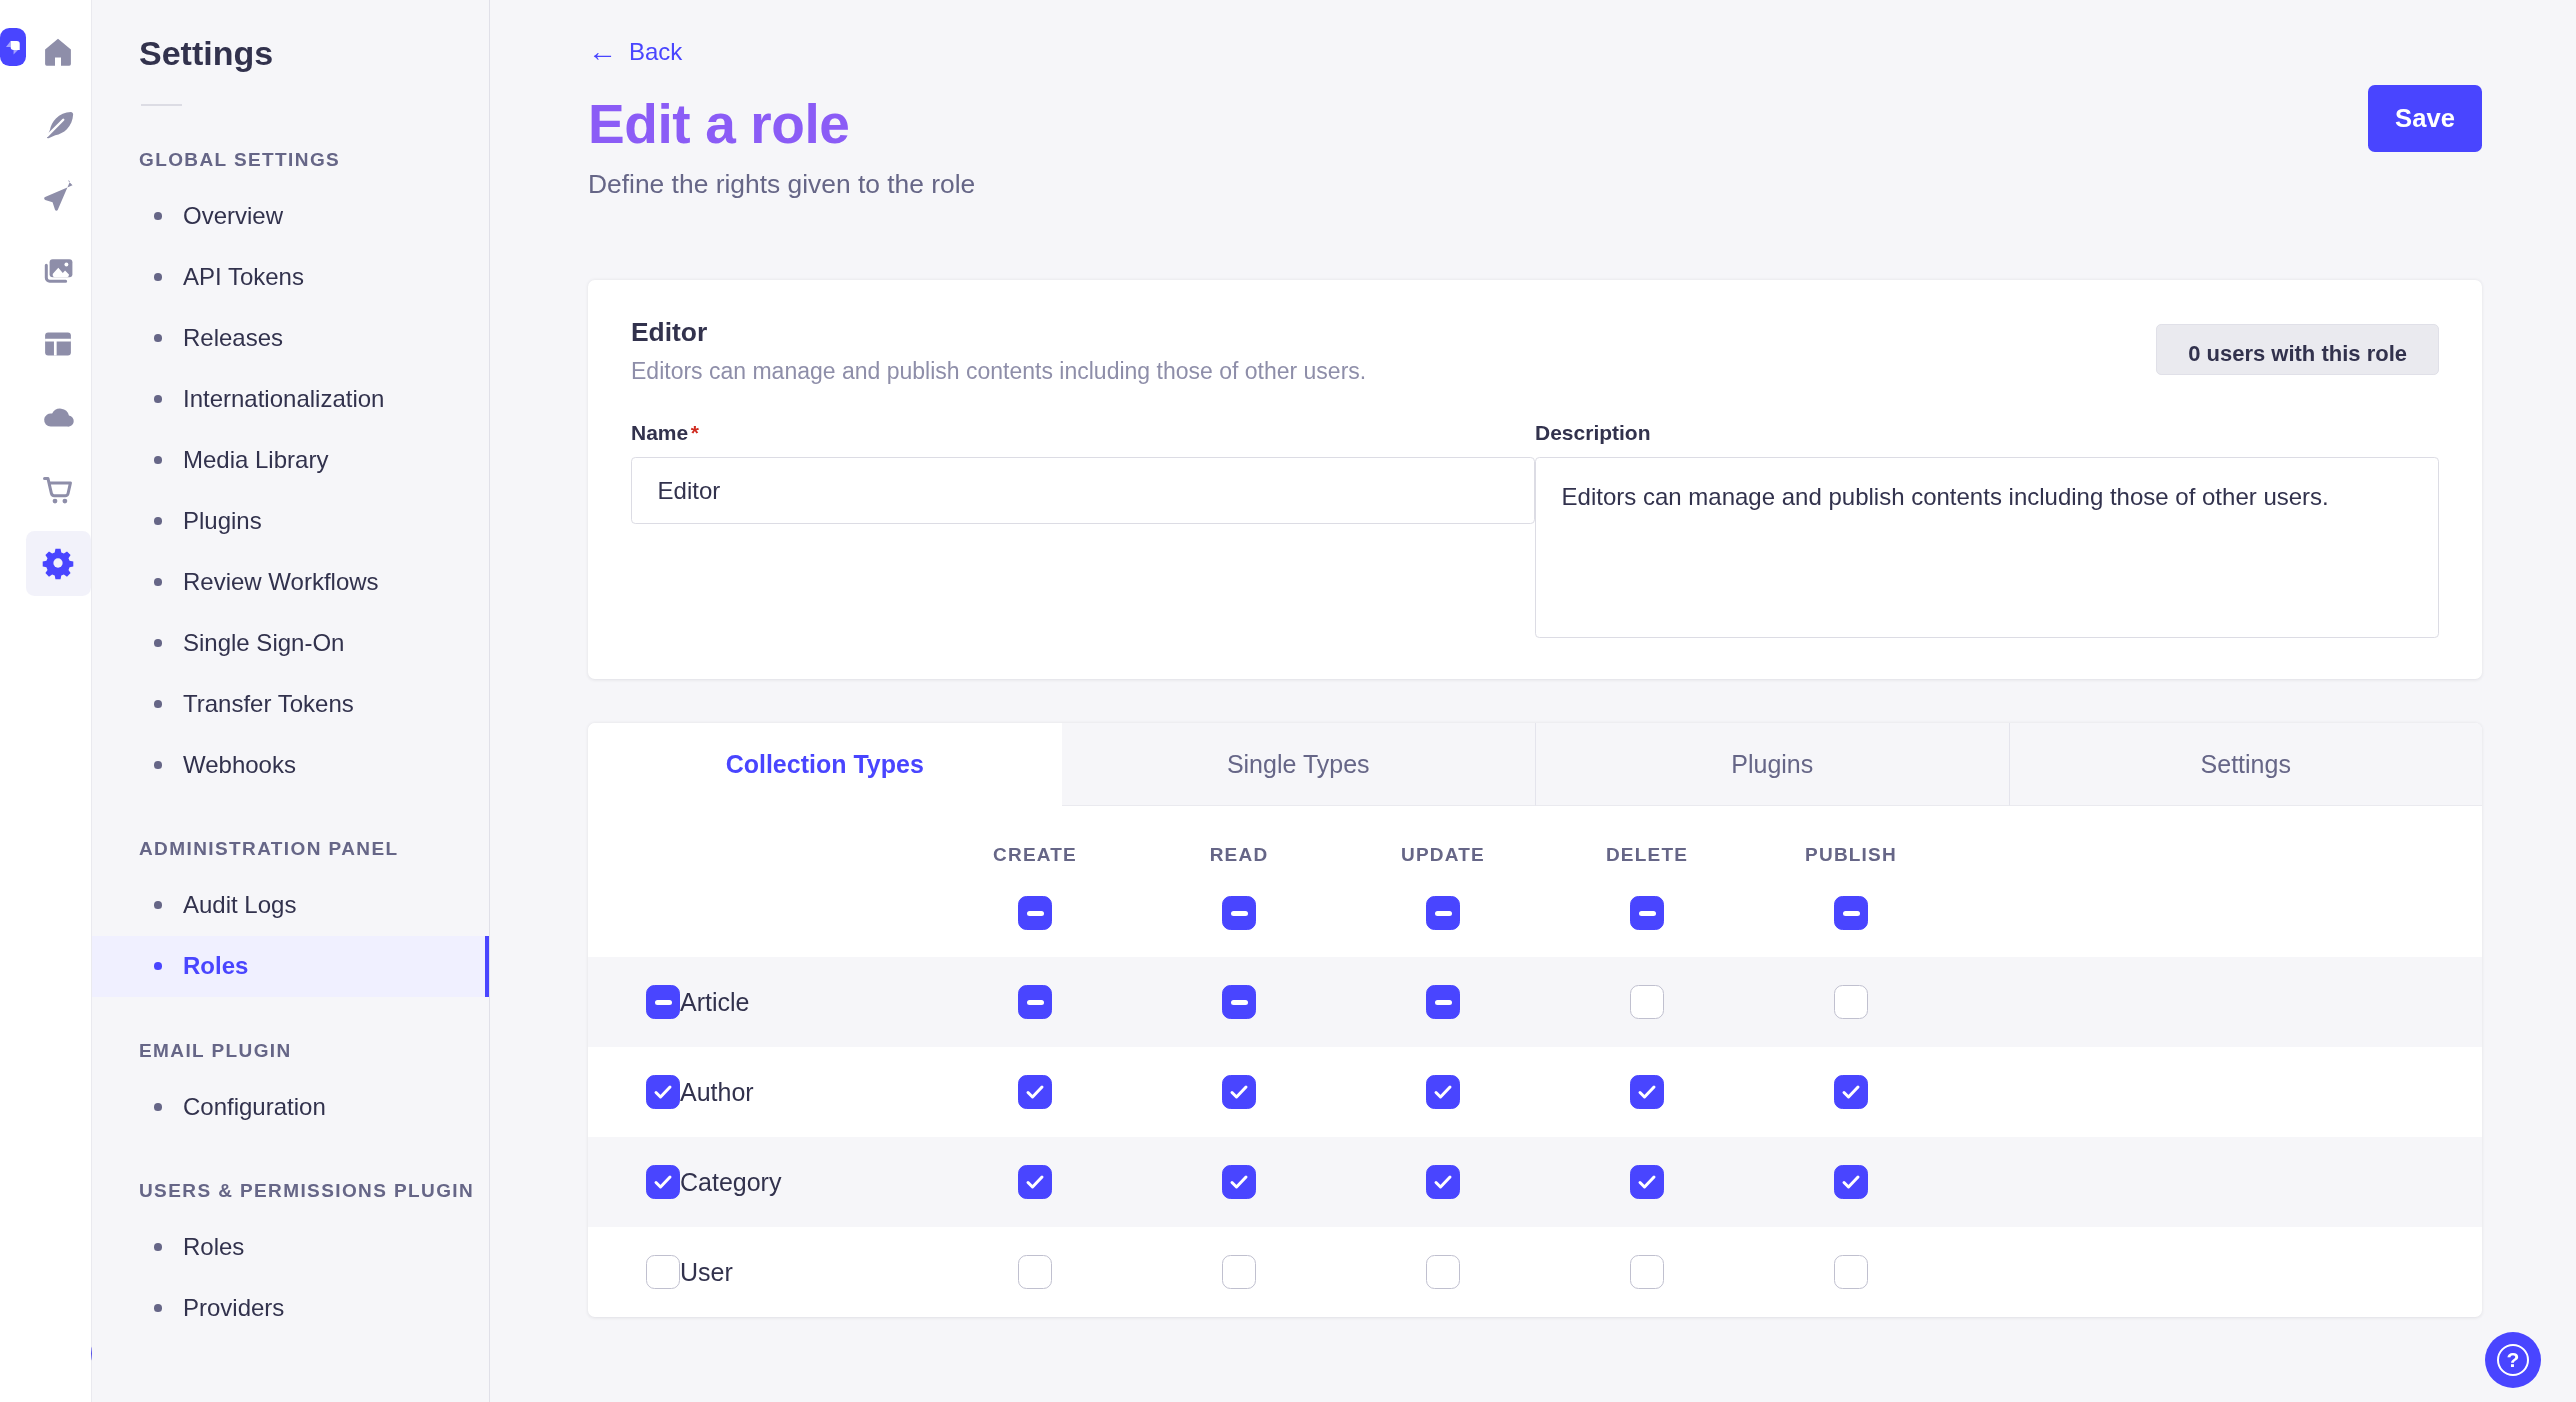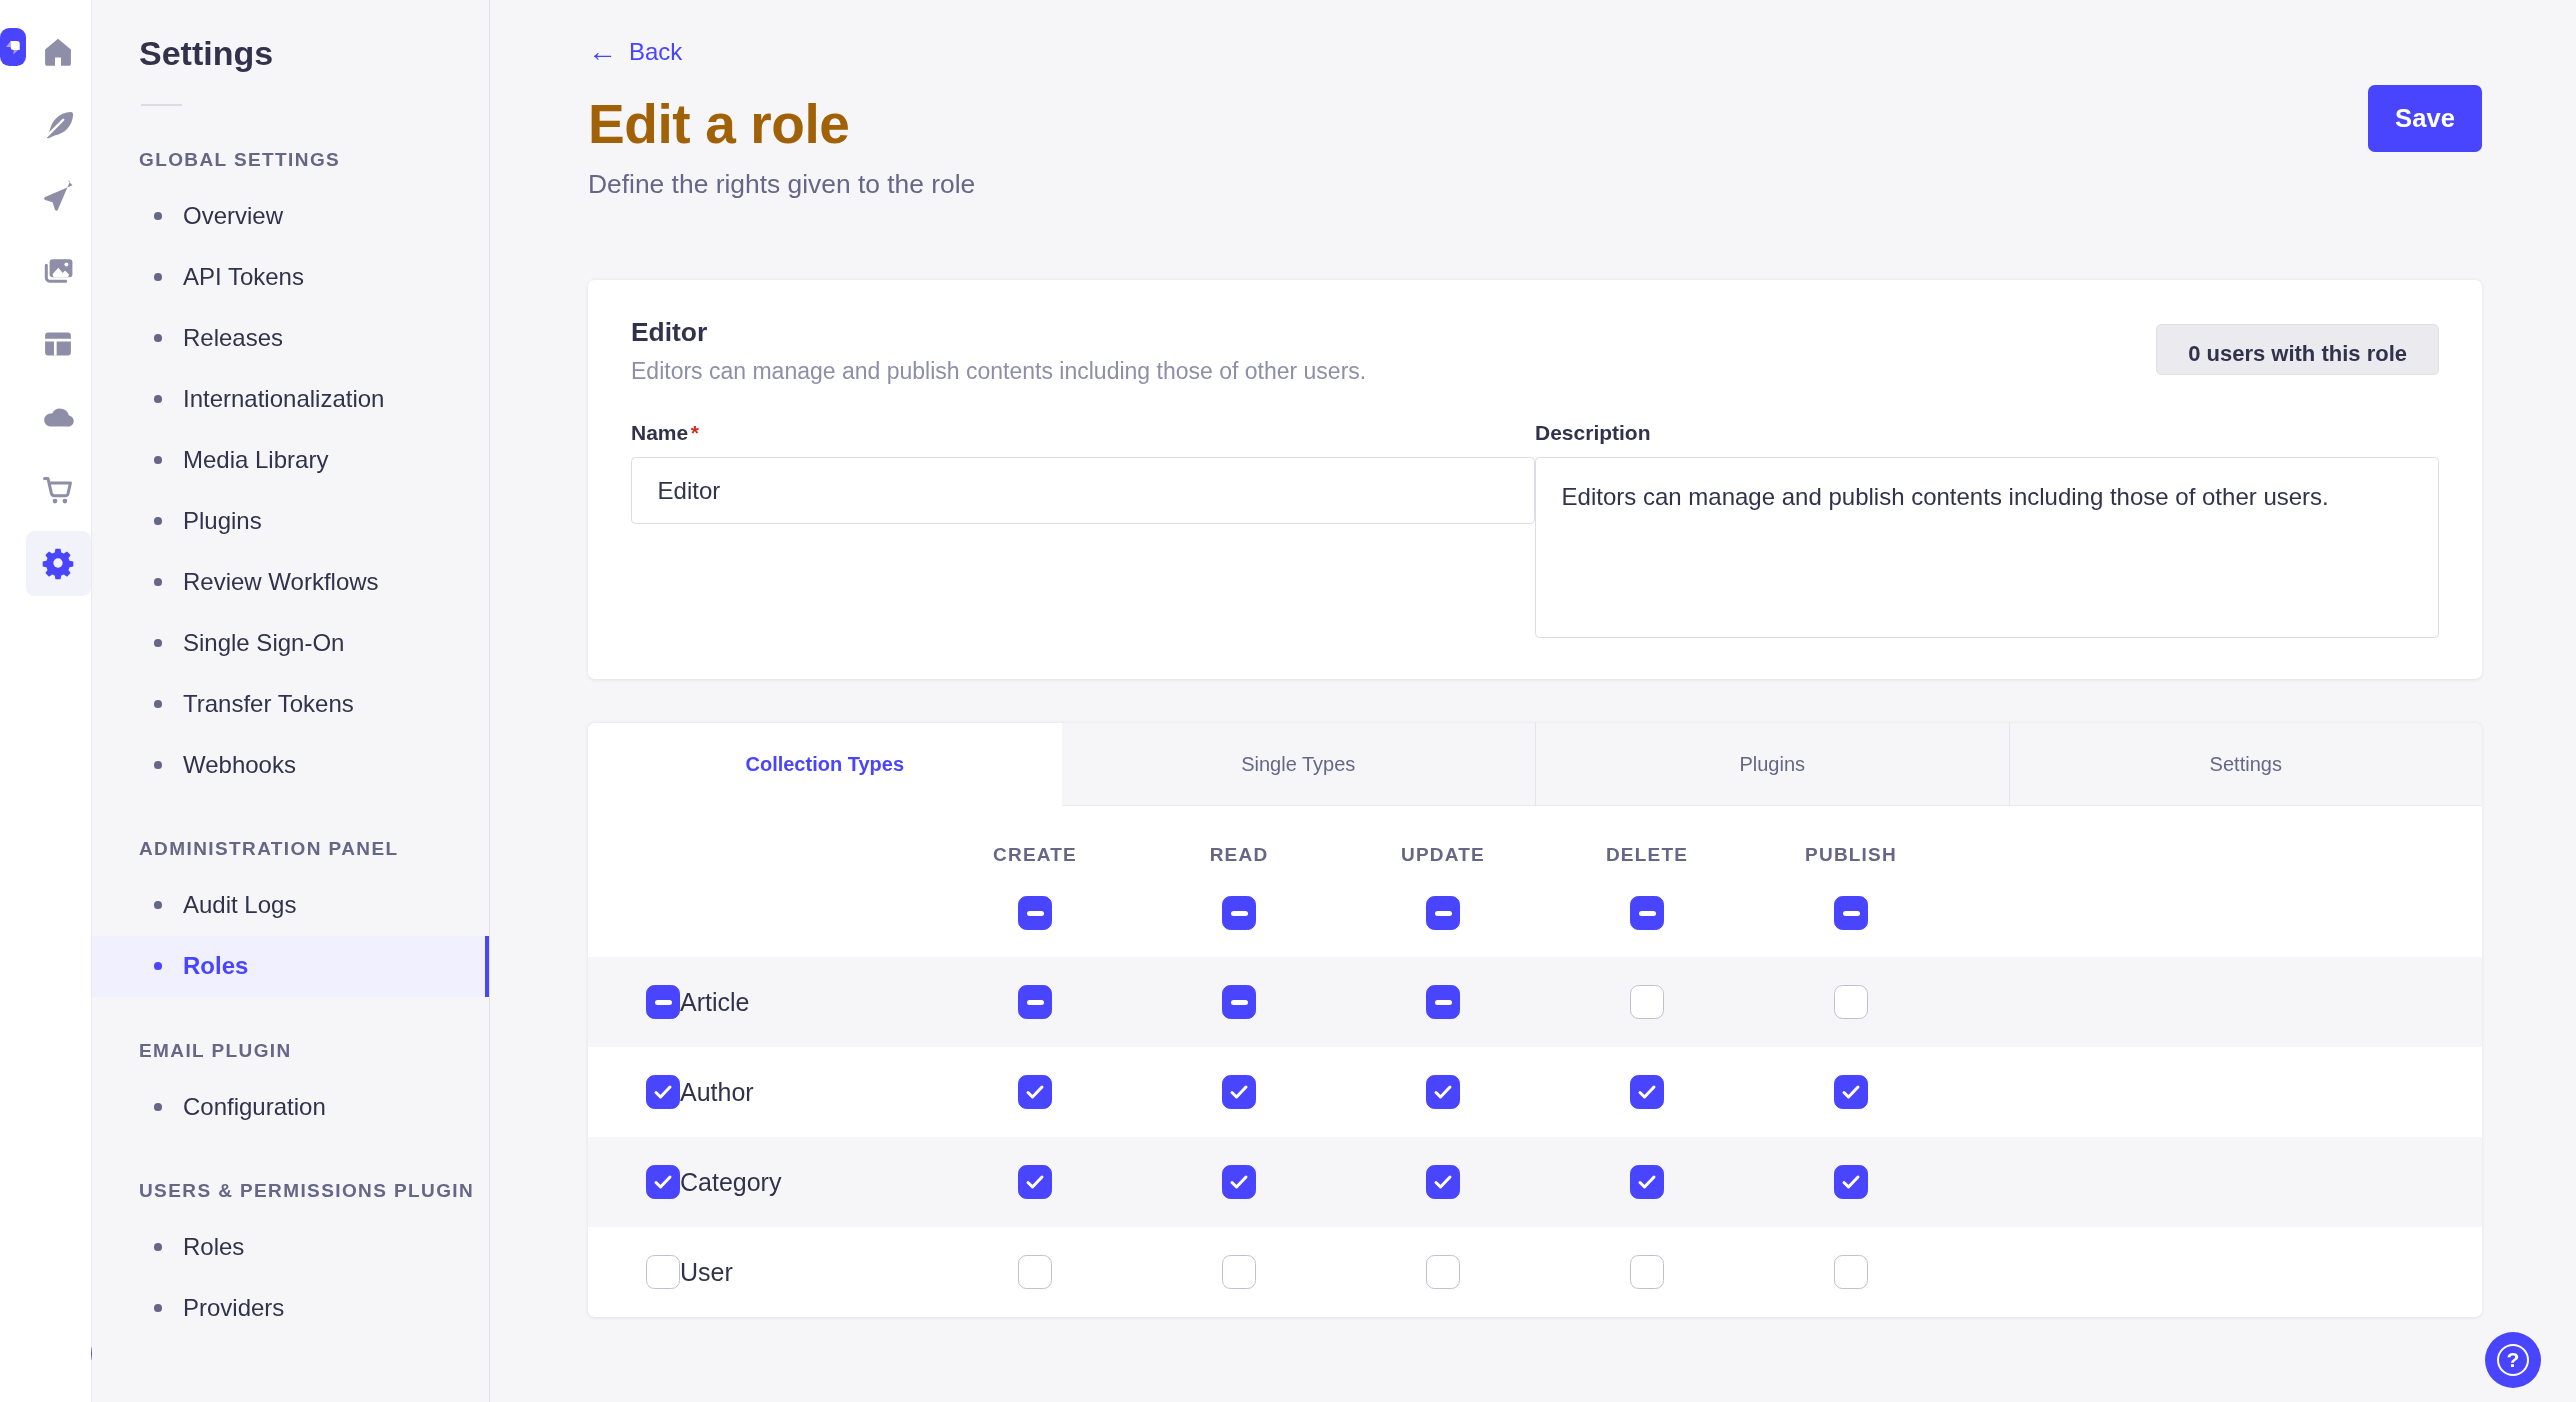--- a/index.html
+++ b/index.html
@@ -69,21 +69,21 @@
   .nav-item.active .nav-label { color:#4945ff; font-weight:700; }
 
   
   .main { flex:1; padding:37px 94px 0 98px; position:relative; }
   .back-link {
     display:inline-flex; align-items:center; gap:12px; text-decoration:none;
     color:#4945ff; font-size:24px; cursor:pointer;
   }
   .back-arrow { font-size:29px; line-height:1; }
   .page-header { position:relative; margin-top:25.6px; }
-  .page-title { margin:0; font-size:55px; font-weight:700; color:#a16207; letter-spacing:-0.4px; }
+  .page-title { margin:0; font-size:55px; font-weight:700; color:#8b5cf6; letter-spacing:-0.4px; }
   .page-subtitle { margin:13.6px 0 0 0; font-size:26.4px; color:#666687; }
   .save-btn {
     position:absolute; top:-6.8px; right:0; width:114px; height:67px;
     background:#4945ff; color:#fff; border:none; border-radius:6.8px;
     font-size:25.6px; font-weight:700; cursor:pointer; font-family:inherit;
   }
 
   .card {
     background:#fff; border-radius:6.8px;
     box-shadow:0 0.9px 3.4px rgba(33,33,52,0.1);
@@ -109,21 +109,21 @@
     height:181px; border:0.9px solid #dcdce4; border-radius:4.3px; background:#fff;
     padding:22px 25.6px; font-size:24px; color:#32324d; font-family:inherit;
     outline:none; resize:none; line-height:1.45; width:100%;
   }
 
   
   .tabs-card { margin-top:44px; overflow:hidden; padding-bottom:0; }
   .tabs { display:grid; grid-template-columns:repeat(4,1fr); height:83px; }
   .tab {
     display:flex; align-items:center; justify-content:center;
-    background:#f6f6f9; color:#666687; font-size:20px; cursor:pointer;
+    background:#f6f6f9; color:#666687; font-size:25px; cursor:pointer;
     border-bottom:0.9px solid #eaeaef; border-left:0.9px solid #e4e4ec;
   }
   .tab.active {
     background:#fff; color:#4945ff; font-weight:700;
     border-bottom:none; border-left:none; border-radius:6.8px 6.8px 0 0;
   }
   .tab.active + .tab { border-left:none; }
 
   .perm-grid-row { display:grid; grid-template-columns:345px repeat(5,204px) 1fr; align-items:center; }
   .perm-col-labels { height:75px; padding-top:22px; }

